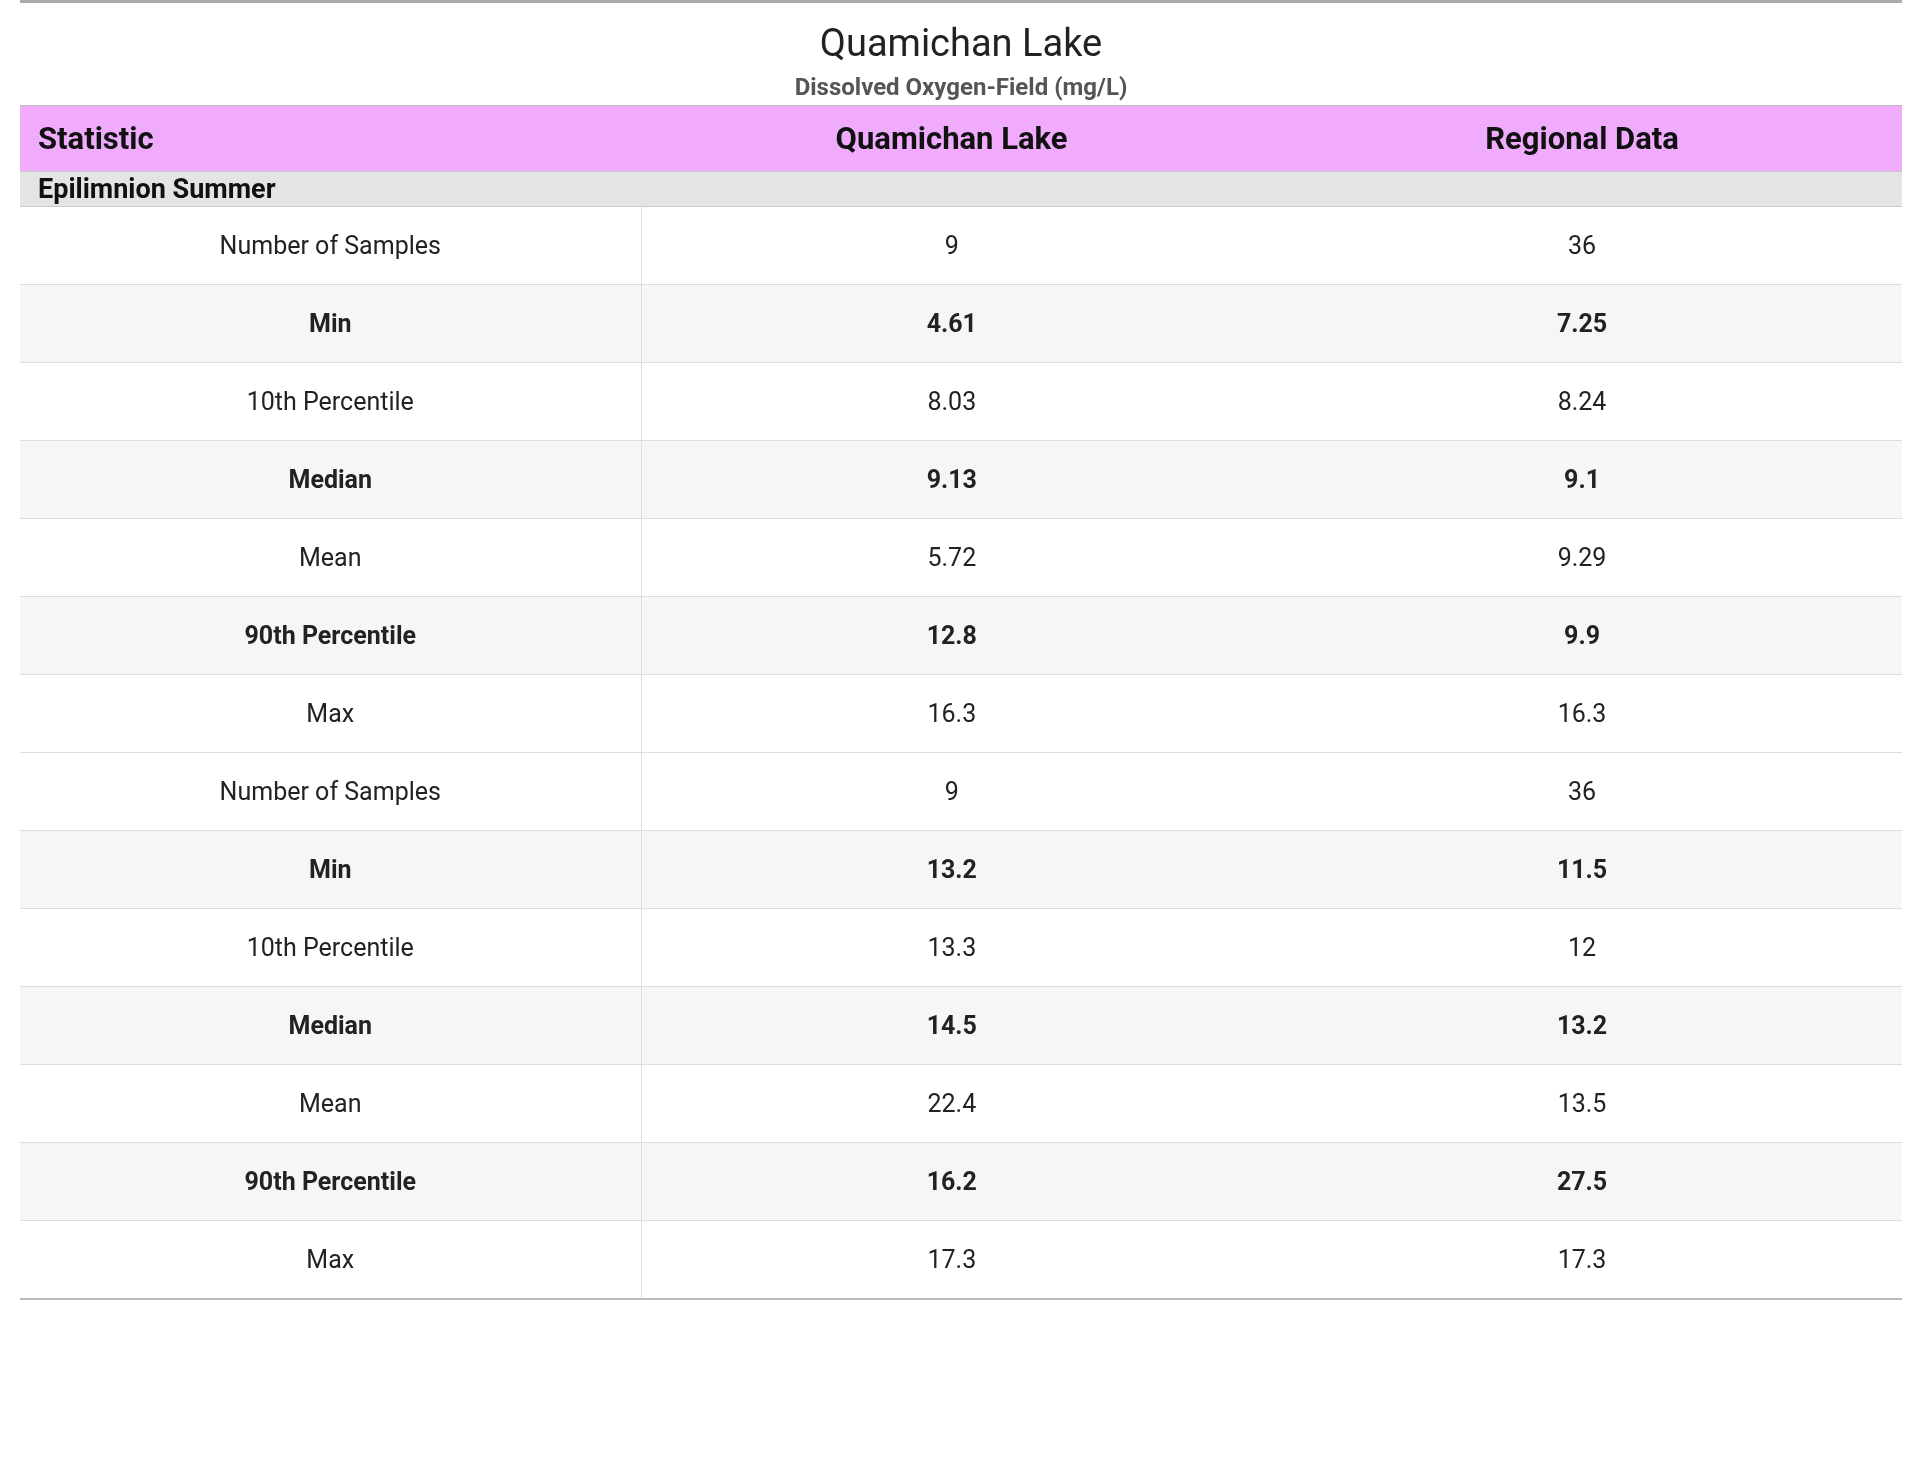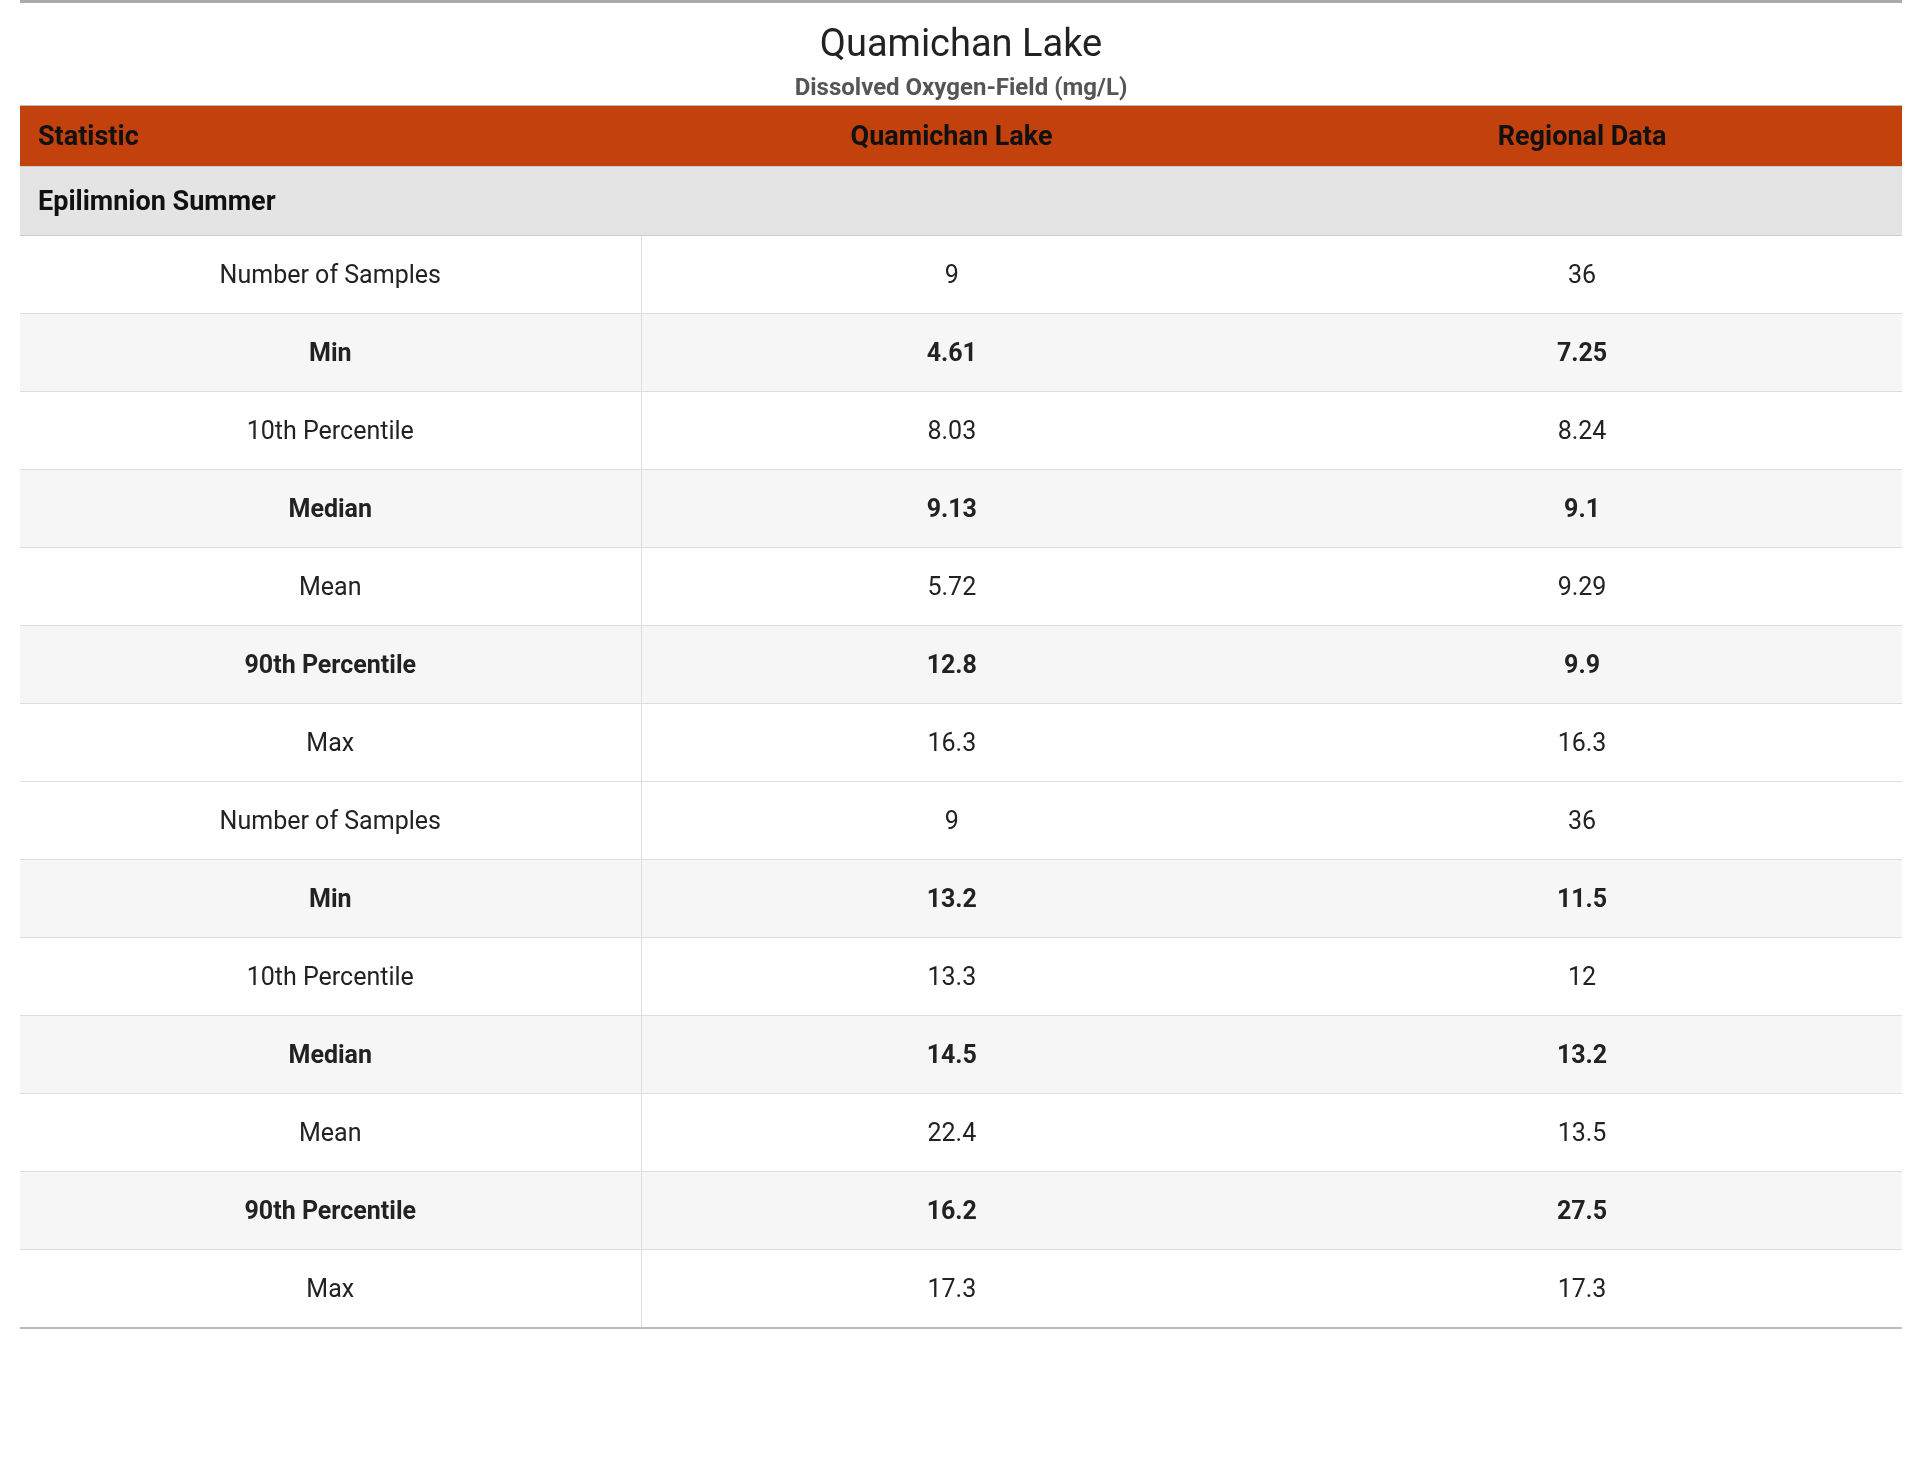--- a/index.html
+++ b/index.html
@@ -35,37 +35,37 @@
     color: #222;
     line-height: 1.2;
   }
   .title-cell .sub-title {
     font-size: 24px;
     font-weight: 700;
     color: #555;
     margin-top: 6px;
   }
   .col-headers th {
-    font-size: 27px;
+    font-size: 31px;
     font-weight: 700;
     color: #111;
     padding: 14px 18px;
     border-top: 1px solid #bbb;
     border-bottom: 1px solid #ccc;
-    background: #c2410c;
+    background: #f0abfc;
   }
   .col-headers th.stat-col { text-align: left; }
   .col-headers th.data-col { text-align: center; }
   tbody tr.section-row td {
     background: #e4e4e4;
     font-size: 27px;
     font-weight: 700;
     color: #111;
     text-align: left;
-    padding: 18px 18px;
+    padding: 1px 18px;
     border-top: 1px solid #ccc;
     border-bottom: 1px solid #ccc;
   }
   tbody tr.data-row td {
     font-size: 25px;
     color: #222;
     text-align: center;
     padding: 24px 10px;
     border-top: 1px solid #ddd;
   }

